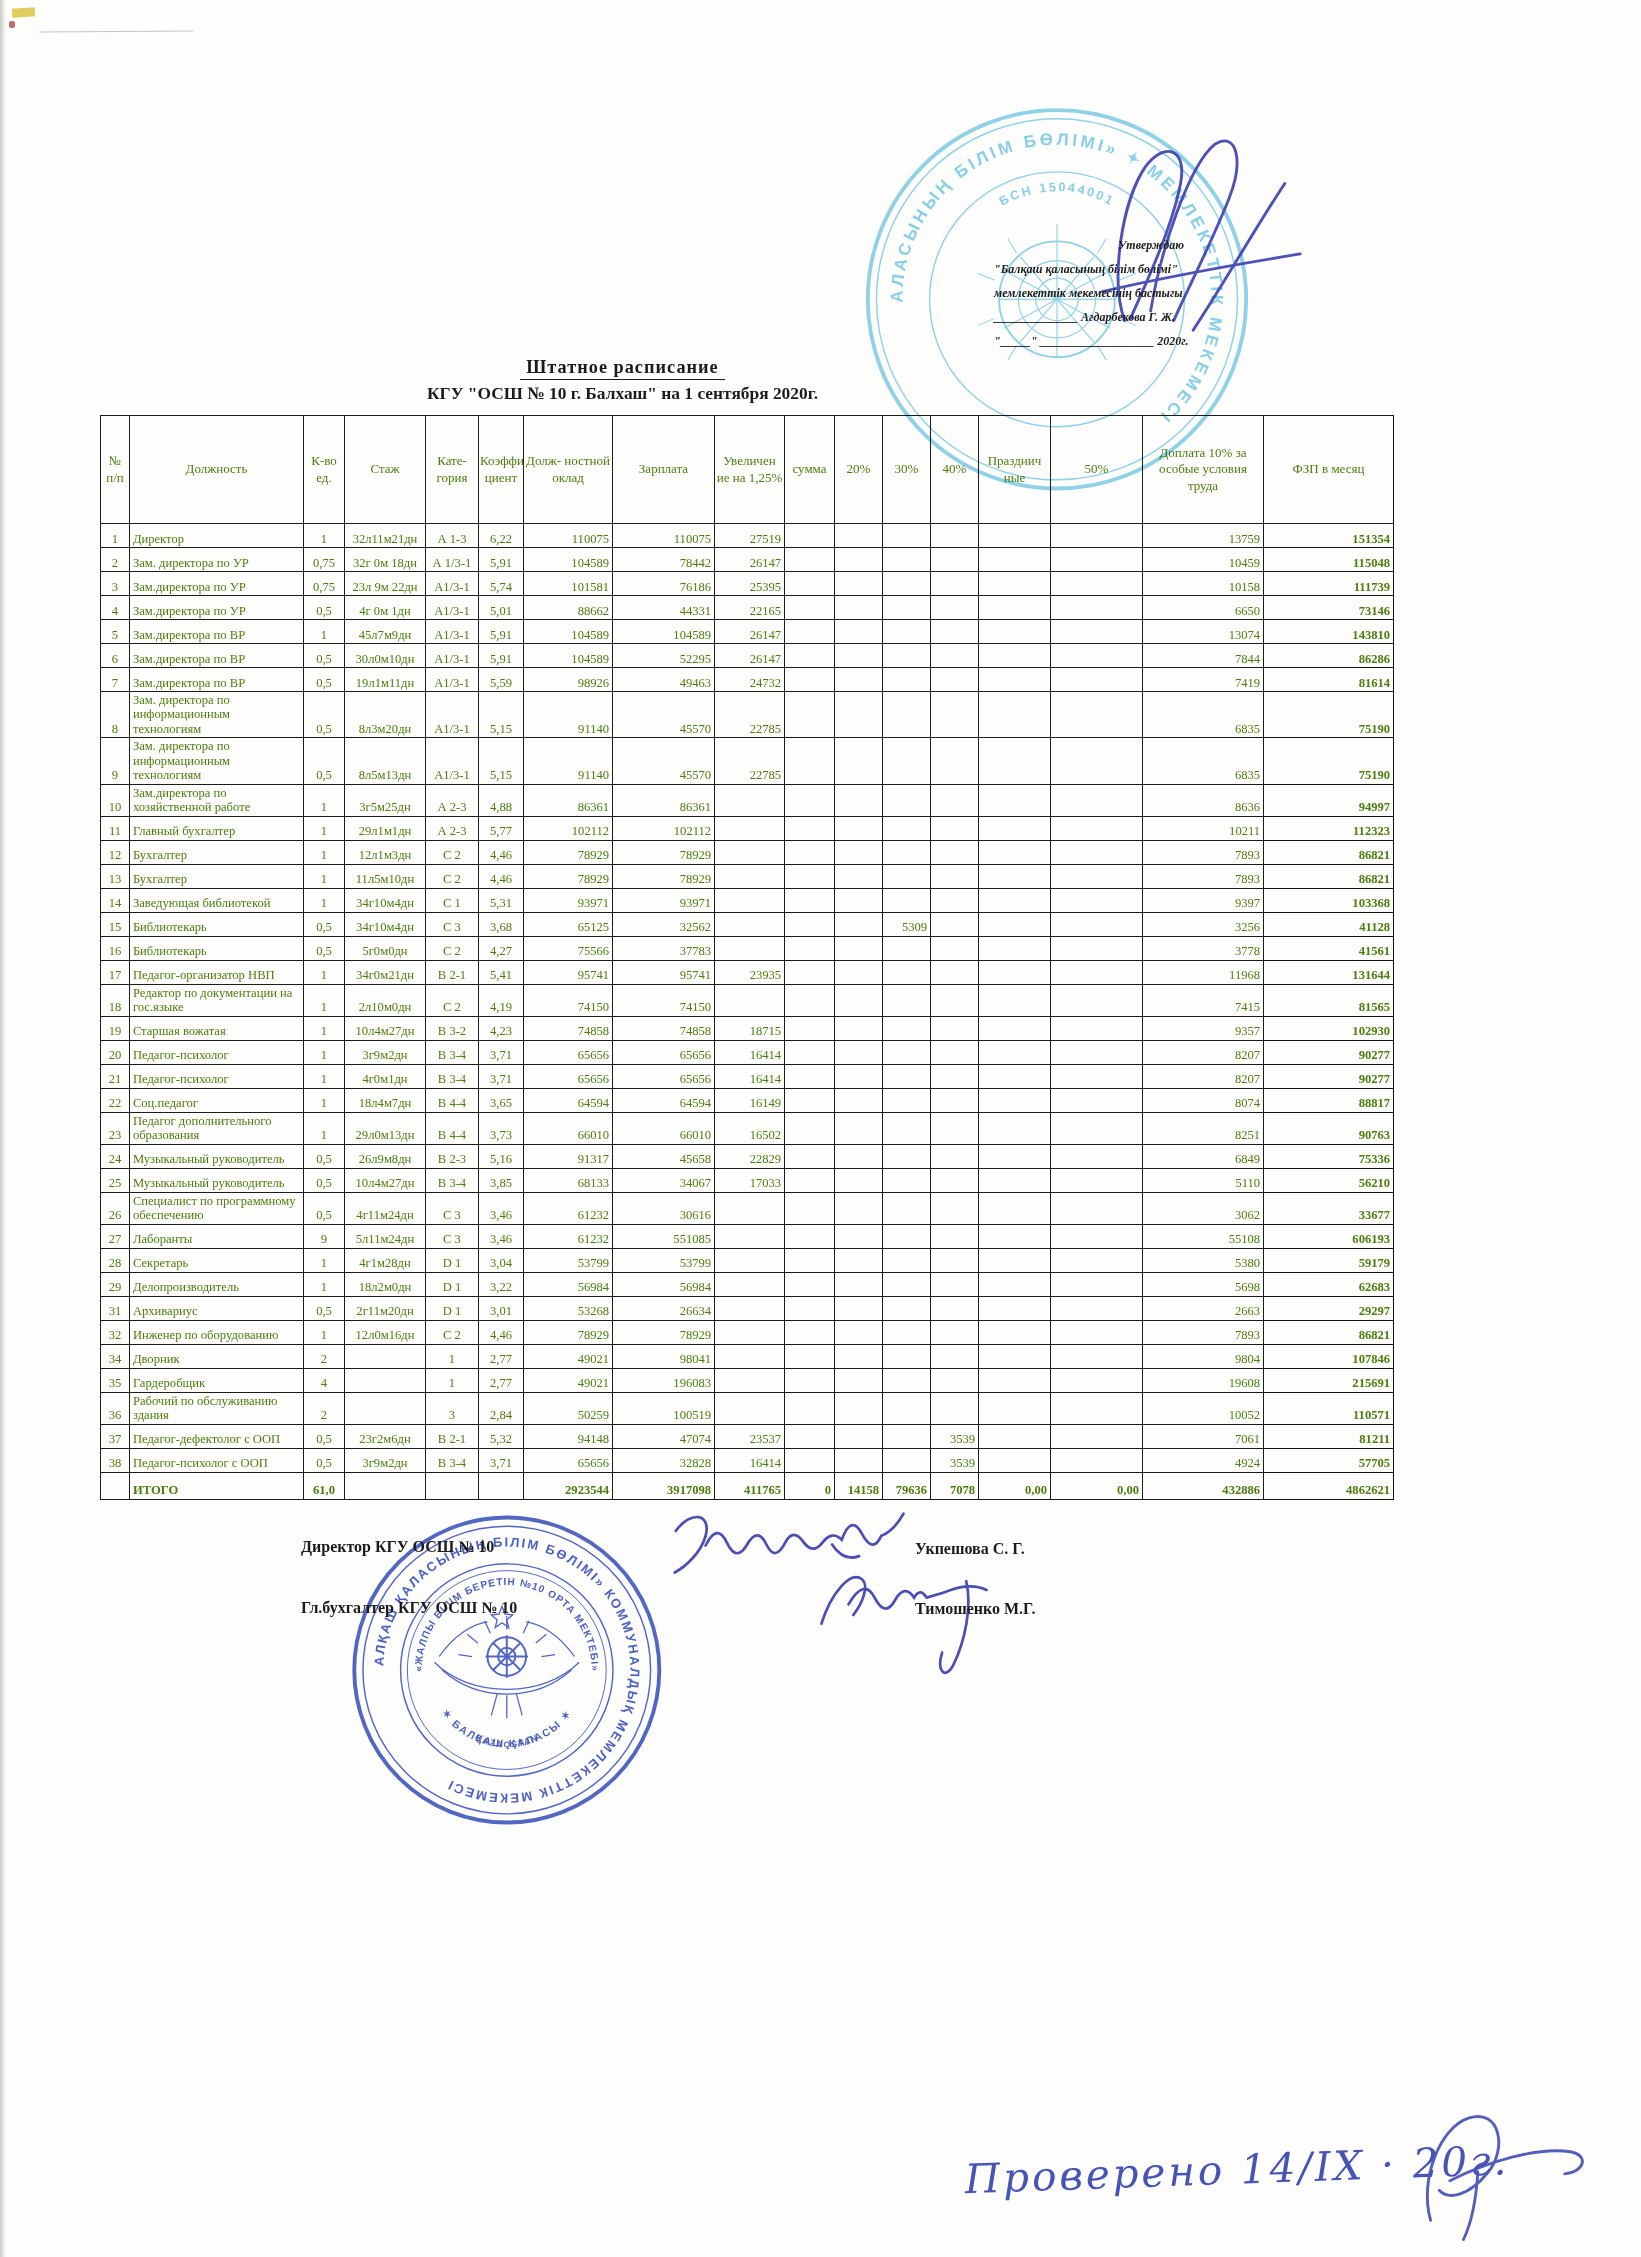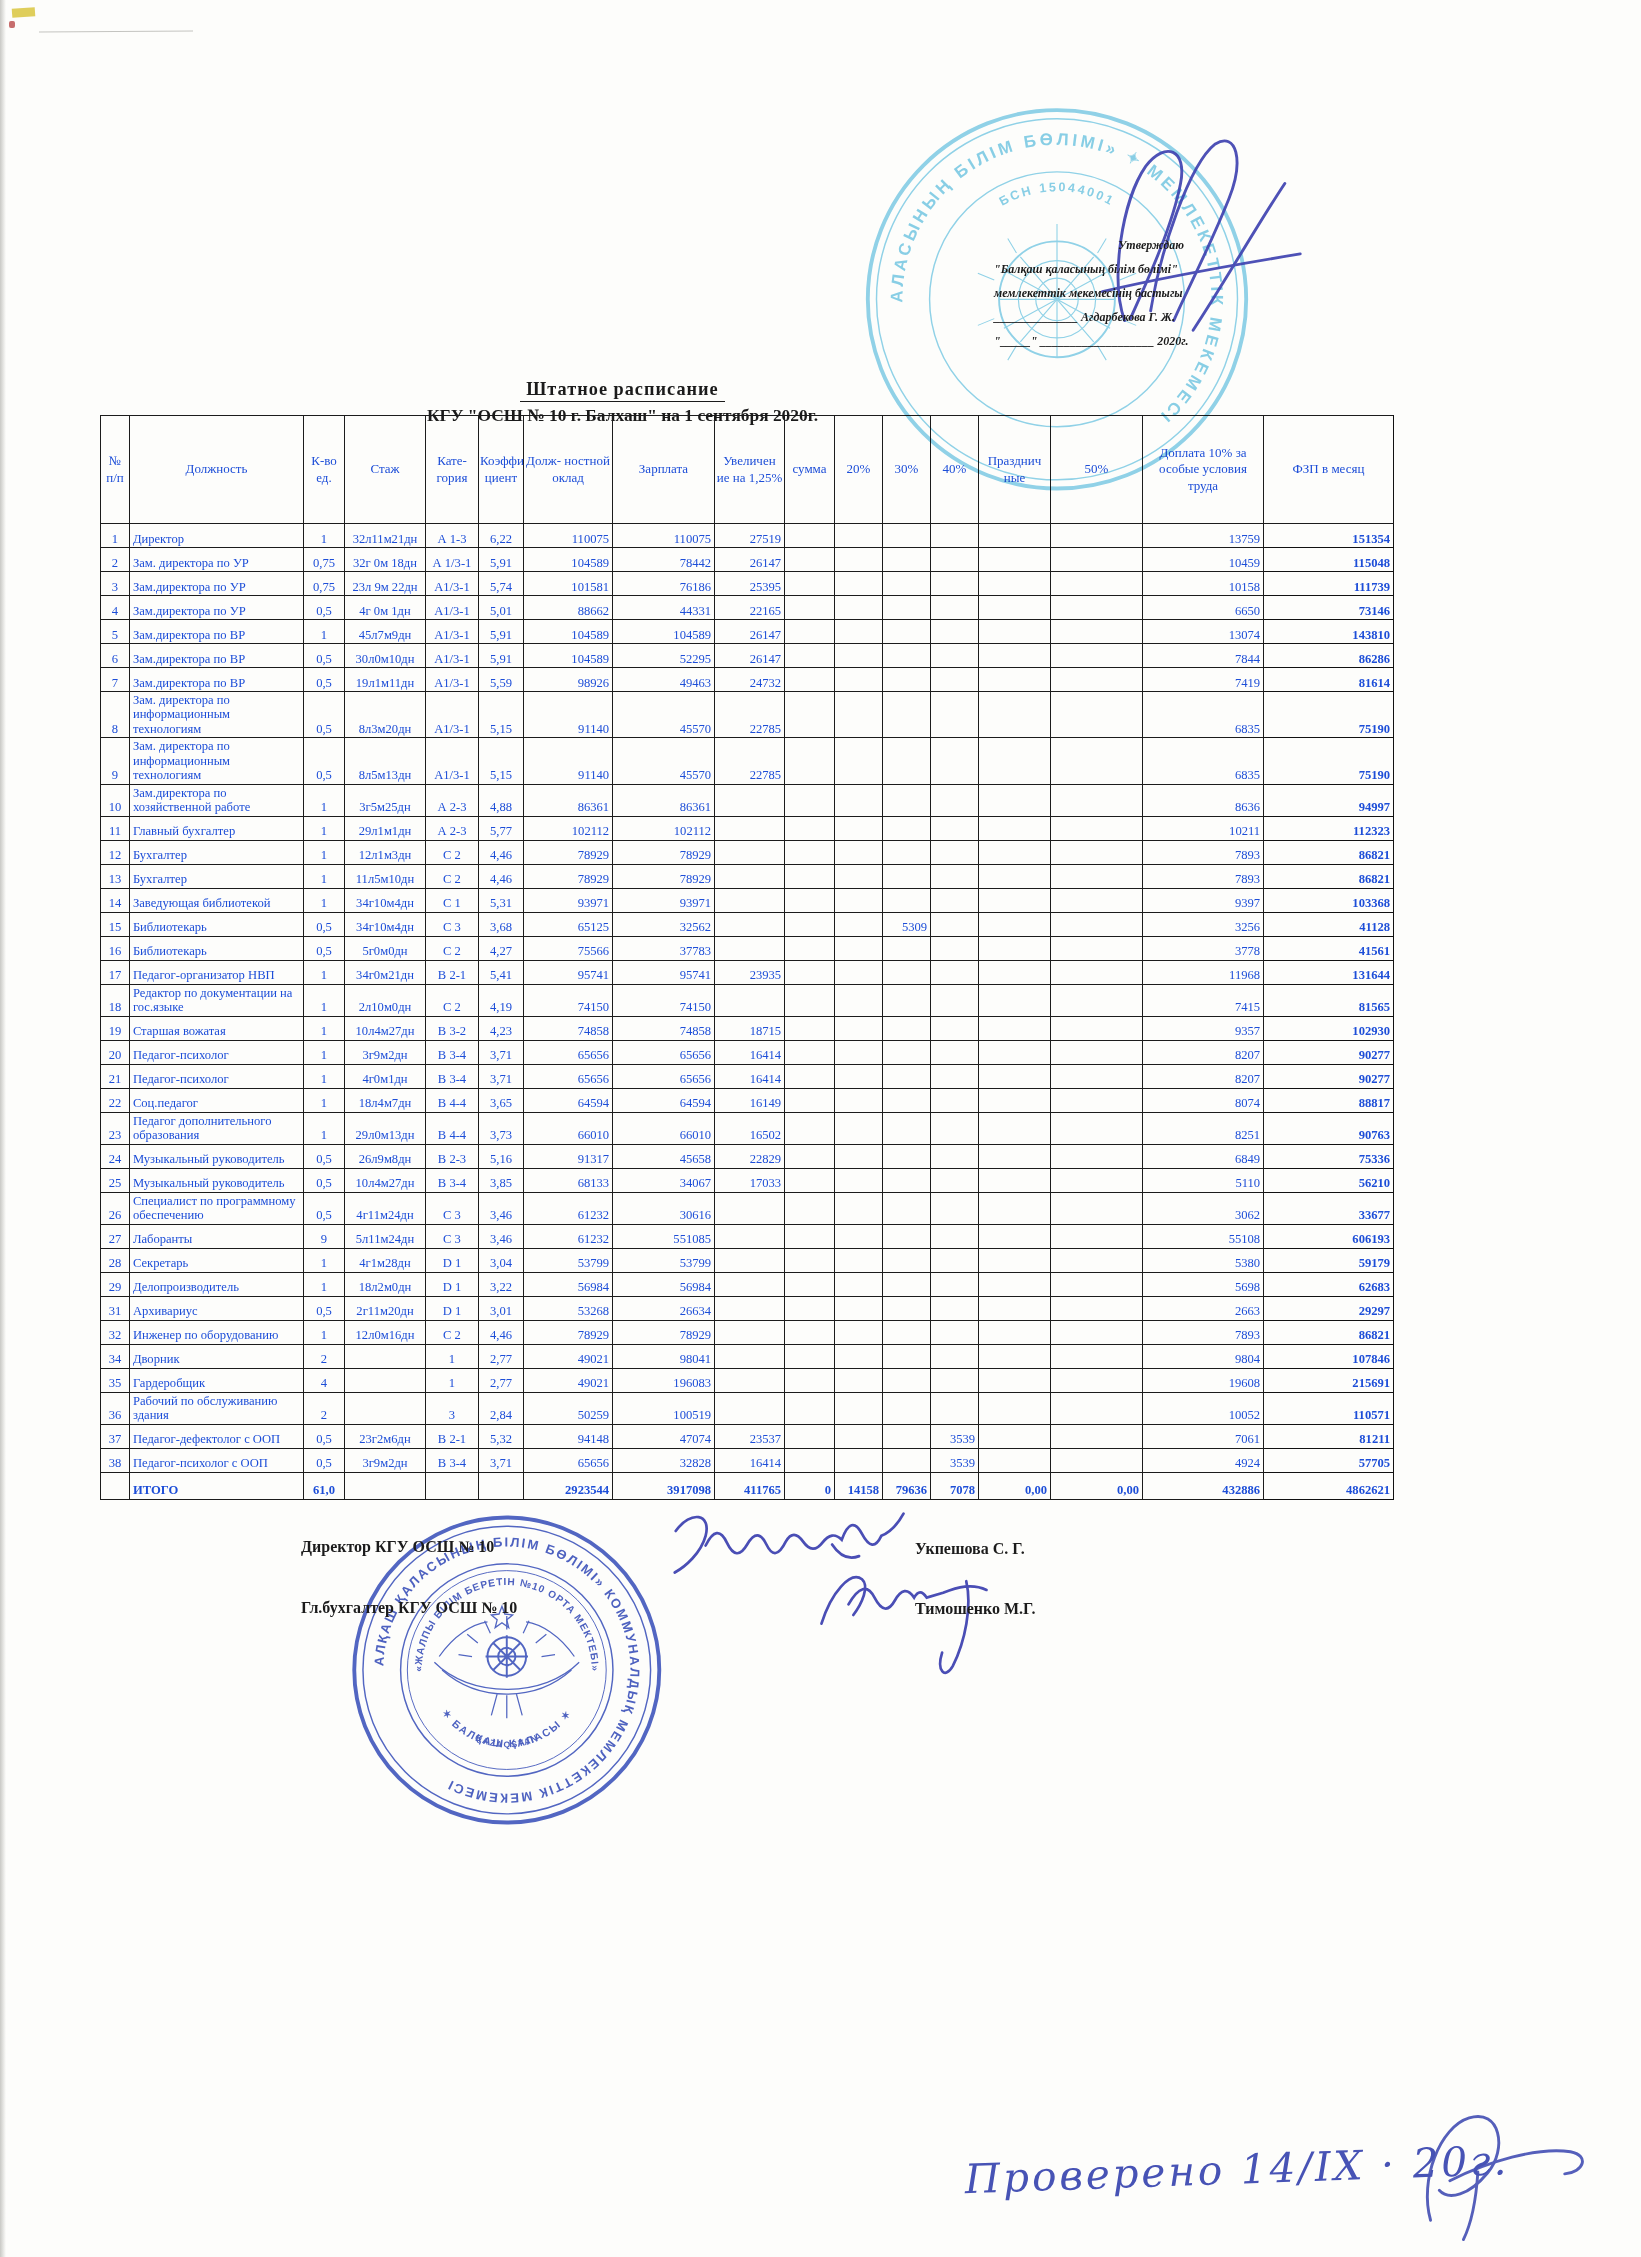--- a/index.html
+++ b/index.html
@@ -9,28 +9,28 @@
         background:linear-gradient(90deg,#c9c9c5,rgba(255,255,255,0));}
   
   .art-y{position:absolute;left:11.6px;top:7.7px;width:23px;height:8.7px;background:#d9c63e;opacity:.85;transform:rotate(-4deg);}
   .art-r{position:absolute;left:8.7px;top:21px;width:6.8px;height:6.8px;background:#b94a4a;border-radius:1.9px;opacity:.8;}
   .art-g{position:absolute;left:39px;top:31px;width:154px;height:1px;background:#c4c4c0;transform:rotate(-.4deg);}
   
   .approval{position:absolute;left:994px;top:233px;width:377px;z-index:6;
         font-size:12px;font-weight:bold;font-style:italic;line-height:24px;}
   .approval .ind{padding-left:124px;}
   
-  .title{position:absolute;left:222px;top:357px;width:801px;text-align:center;z-index:6;margin-top:22px;}
+  .title{position:absolute;left:222px;top:357px;width:801px;text-align:center;z-index:6;}
   .title .l1{font-size:18.3px;font-weight:bold;letter-spacing:1px;border-bottom:1.9px solid #1b1b1b;
         display:inline-block;padding:0 5.8px 1px 5.8px;}
   .title .l2{font-size:17.4px;font-weight:bold;margin-top:2.9px;}
   
   .twrap{position:absolute;left:100px;top:415px;z-index:3;}
   table.t{border-collapse:collapse;table-layout:fixed;width:1294px;border:1.9px solid #141414;
-        font-family:"Liberation Serif",serif;font-size:12.6px;color:#1d4ed8;}
+        font-family:"Liberation Serif",serif;font-size:12.6px;color:#4d7c0f;}
   table.t th{border:1px solid #1c1c1c;font-weight:normal;text-align:center;vertical-align:middle;
         padding:1.9px 1px;line-height:1.28;font-size:13px;}
   table.t thead tr{height:108px;}
   table.t td{border:1px solid #1c1c1c;vertical-align:bottom;line-height:1.15;padding:1px 2.9px;height:21px;
         overflow:hidden;}
   td.col-num{text-align:center;vertical-align:middle;}
   td.col-pos{text-align:left;vertical-align:middle;}
   td.col-kvo,td.col-staz,td.col-kat,td.col-koef{text-align:center;}
   td.col-oklad,td.col-zp,td.col-uv,td.col-sum,td.col-p20,td.col-p30,td.col-p40,
   td.col-prazd,td.col-p50,td.col-dop,td.col-fzp{text-align:right;padding-right:3.9px;}

